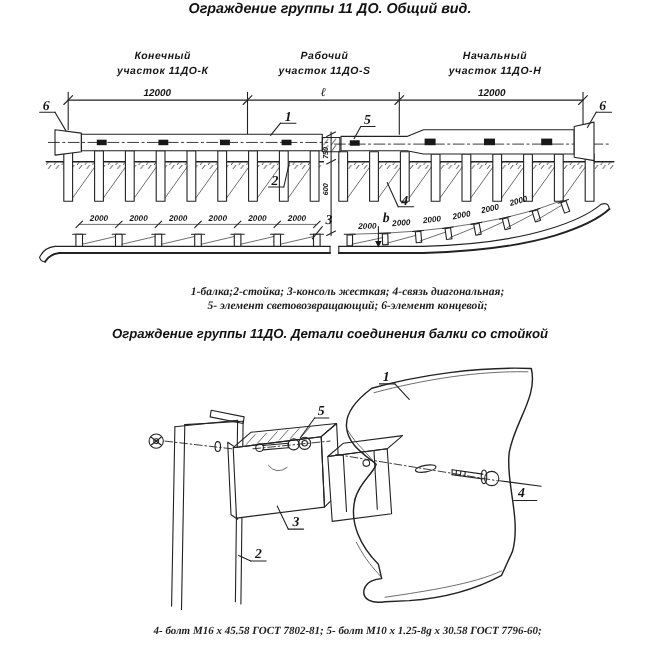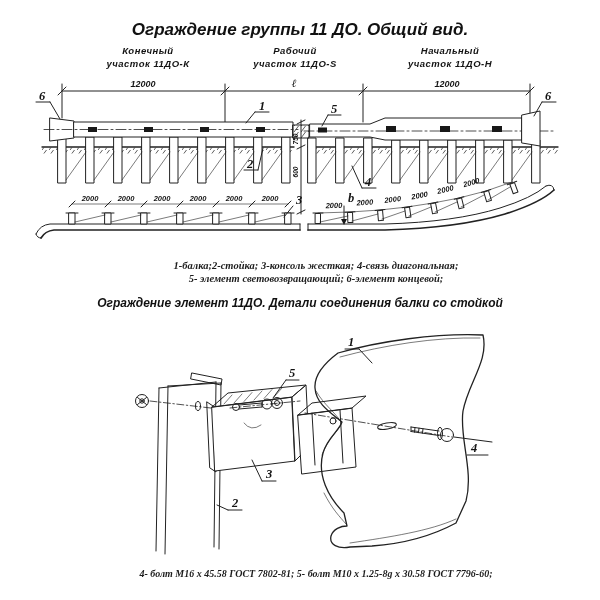--- a/index.html
+++ b/index.html
@@ -1,19 +1,19 @@
 <!DOCTYPE html>
 <html><head>
 <meta charset="utf-8">
 <style>
   html,body{margin:0;padding:0;background:#fff;}
   .page{position:relative;width:600px;height:600px;background:#ffffff;overflow:hidden;
         font-family:"Liberation Sans",sans-serif;color:#1a1a1a;}
   .title{position:absolute;left:0;width:100%;text-align:center;font-weight:700;font-style:italic;color:#111;}
-  .t1{top:20px;font-size:17px;}
+  .t1{top:0;font-size:13px;}
   .t2{top:296px;font-size:12px;}
   .caption{position:absolute;left:16px;width:100%;text-align:center;
            font-family:"Liberation Serif",serif;font-style:italic;font-size:10.5px;line-height:13px;color:#1d1d1d;font-weight:bold;}
   .c1{top:259px;}
   .c2{top:568px;font-size:10px;line-height:12px;}
   svg{position:absolute;overflow:visible;}
   #svg-top{top:36px;left:0;}
   #svg-bottom{top:325px;left:100px;}
   .ink{stroke:#222;fill:none;stroke-width:1;stroke-linecap:round;stroke-linejoin:round;}
   .thick{stroke-width:1.7;}
@@ -282,21 +282,21 @@
         <polygon class="blk" points="341,183 347,183 344,189"></polygon>
       </g>
     </g>
   </svg>
 
   <div class="caption c1">
     <div>1-балка;2-стойка; 3-консоль жесткая; 4-связь диагональная;</div>
     <div>5- элемент световозвращающий; 6-элемент концевой;</div>
   </div>
 
-  <div class="title t2">Ограждение элемент 11ДО. Детали соединения балки со стойкой</div>
+  <div class="title t2">Ограждение группы 11ДО. Детали соединения балки со стойкой</div>
 
   <svg id="svg-bottom" width="400" height="238" viewBox="0 0 400 238">
 
     <g class="ink">
       <circle cx="42" cy="76" r="6.5"></circle>
       <circle cx="42" cy="76" r="2.2"></circle>
       <line x1="37.5" y1="72.5" x2="46.5" y2="79.5"></line>
       <line x1="37.5" y1="79.5" x2="46.5" y2="72.5"></line>
       <line class="dd" x1="50" y1="76" x2="128" y2="85"></line>
       <ellipse cx="98" cy="81" rx="2.5" ry="4.5"></ellipse>

